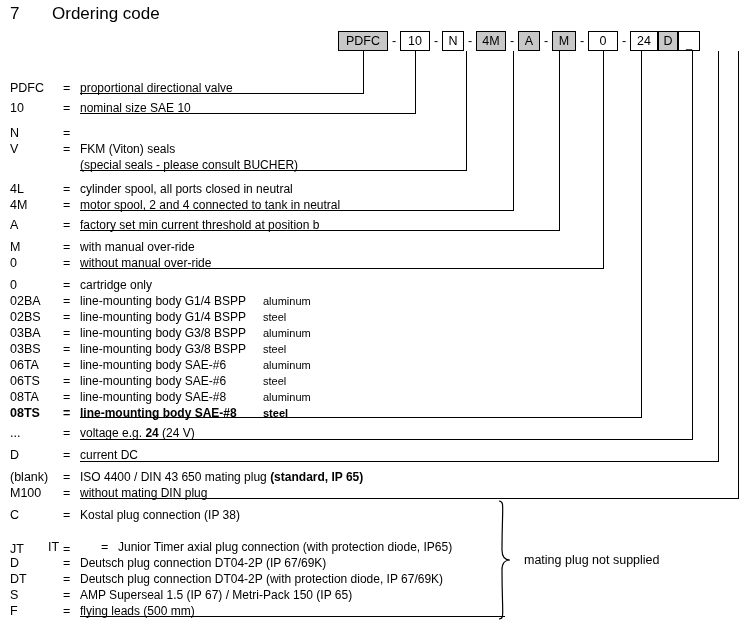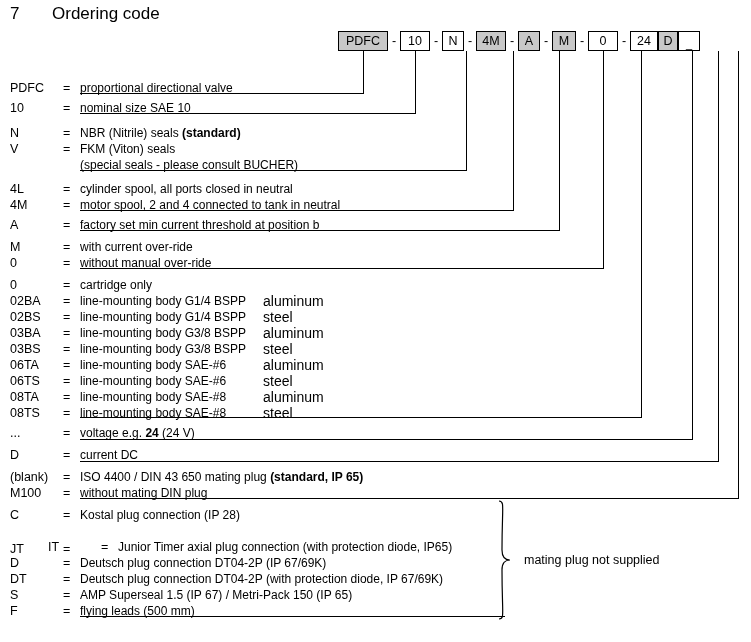--- a/index.html
+++ b/index.html
@@ -103,21 +103,21 @@
     position: absolute;
     left: 80px;
     top: 0px;
     font-size: 12px;
     line-height: 16px;
   }
   .spec-desc2 {
     position: absolute;
     left: 263px;
     top: 0px;
-    font-size: 14px;
+    font-size: 11px;
     line-height: 16px;
   }
   .spec-desc b { font-weight: bold; }
 
   
   .conn-v {
     position: absolute;
     width: 1px;
     background: #000000;
   }
@@ -200,21 +200,20 @@
         <span class="spec-desc">proportional directional valve</span>
       </div>
       <div class="spec-row" style="top: 100px; width: 751px;">
         <span class="spec-code">10</span>
         <span class="spec-eq">=</span>
         <span class="spec-desc">nominal size SAE 10</span>
       </div>
       <div class="spec-row" style="top: 125px; width: 751px;">
         <span class="spec-code">N</span>
         <span class="spec-eq">=</span>
-        <span class="spec-desc">NBR (Nitrile) seals  <b>(standard)</b></span>
       </div>
       <div class="spec-row" style="top: 141px; width: 751px;">
         <span class="spec-code">V</span>
         <span class="spec-eq">=</span>
         <span class="spec-desc">FKM (Viton) seals</span>
       </div>
       <div class="spec-row" style="top: 157px; width: 751px;">
         <span class="spec-desc">(special seals - please consult BUCHER)</span>
       </div>
       <div class="spec-row" style="top: 181px; width: 751px;">
@@ -228,21 +227,21 @@
         <span class="spec-desc">motor spool, 2 and 4 connected to tank in neutral</span>
       </div>
       <div class="spec-row" style="top: 217px; width: 751px;">
         <span class="spec-code">A</span>
         <span class="spec-eq">=</span>
         <span class="spec-desc">factory set min current threshold at position b</span>
       </div>
       <div class="spec-row" style="top: 239px; width: 751px;">
         <span class="spec-code">M</span>
         <span class="spec-eq">=</span>
-        <span class="spec-desc">with current over-ride</span>
+        <span class="spec-desc">with manual over-ride</span>
       </div>
       <div class="spec-row" style="top: 255px; width: 751px;">
         <span class="spec-code">0</span>
         <span class="spec-eq">=</span>
         <span class="spec-desc">without manual over-ride</span>
       </div>
       <div class="spec-row" style="top: 277px; width: 751px;">
         <span class="spec-code">0</span>
         <span class="spec-eq">=</span>
         <span class="spec-desc">cartridge only</span>
@@ -282,21 +281,21 @@
         <span class="spec-eq">=</span>
         <span class="spec-desc">line-mounting body SAE-#6</span>
         <span class="spec-desc2">steel</span>
       </div>
       <div class="spec-row" style="top: 389px; width: 751px; text-align: center;">
         <span class="spec-code">08TA</span>
         <span class="spec-eq">=</span>
         <span class="spec-desc">line-mounting body SAE-#8</span>
         <span class="spec-desc2">aluminum</span>
       </div>
-      <div class="spec-row" style="top: 405px; width: 746px;">
+      <div class="spec-row" style="top: 405px; width: 746px; font-weight: bold;">
         <span class="spec-code">08TS</span>
         <span class="spec-eq">=</span>
         <span class="spec-desc">line-mounting body SAE-#8</span>
         <span class="spec-desc2">steel</span>
       </div>
       <div class="spec-row" style="top: 425px; width: 751px;">
         <span class="spec-code">...</span>
         <span class="spec-eq">=</span>
         <span class="spec-desc">voltage e.g. <b>24</b> (24 V)</span>
       </div>
@@ -311,21 +310,21 @@
         <span class="spec-desc">ISO 4400 / DIN 43 650 mating plug <b>(standard, IP 65)</b></span>
       </div>
       <div class="spec-row" style="top: 485px; width: 751px;">
         <span class="spec-code">M100</span>
         <span class="spec-eq">=</span>
         <span class="spec-desc">without mating DIN plug</span>
       </div>
       <div class="spec-row" style="top: 507px; width: 751px;">
         <span class="spec-code">C</span>
         <span class="spec-eq">=</span>
-        <span class="spec-desc">Kostal plug connection (IP 28)</span>
+        <span class="spec-desc">Kostal plug connection (IP 38)</span>
       </div>
       <div class="spec-row" style="top: 541px; width: 741px;">
         <span class="spec-code">JT</span>
         <span class="spec-eq">=</span>
       </div>
       <div class="spec-row" style="top: 539px; width: 751px; margin-left: 38px;">
         <span class="spec-code">IT</span>
         <span class="spec-eq">=</span>
         <span class="spec-desc">Junior Timer axial plug connection (with protection diode, IP65)</span>
       </div>

